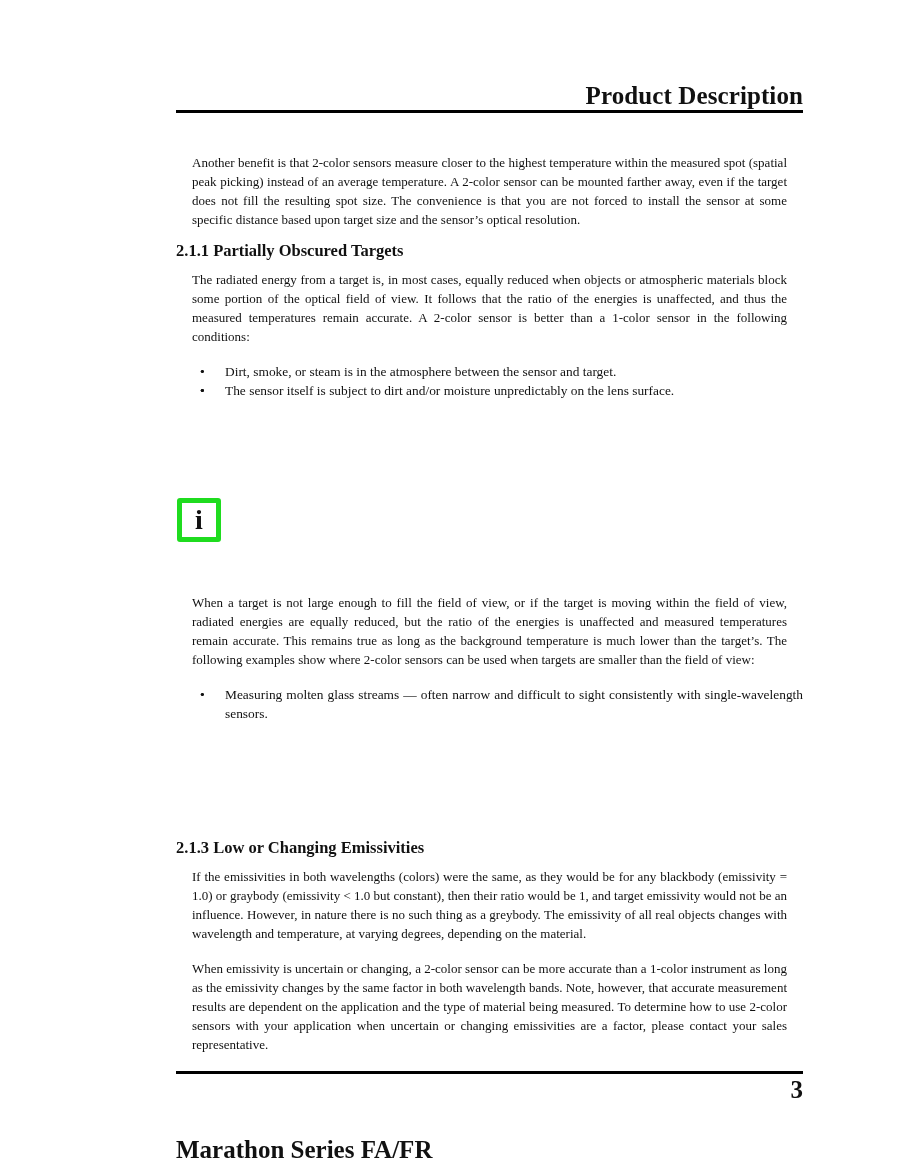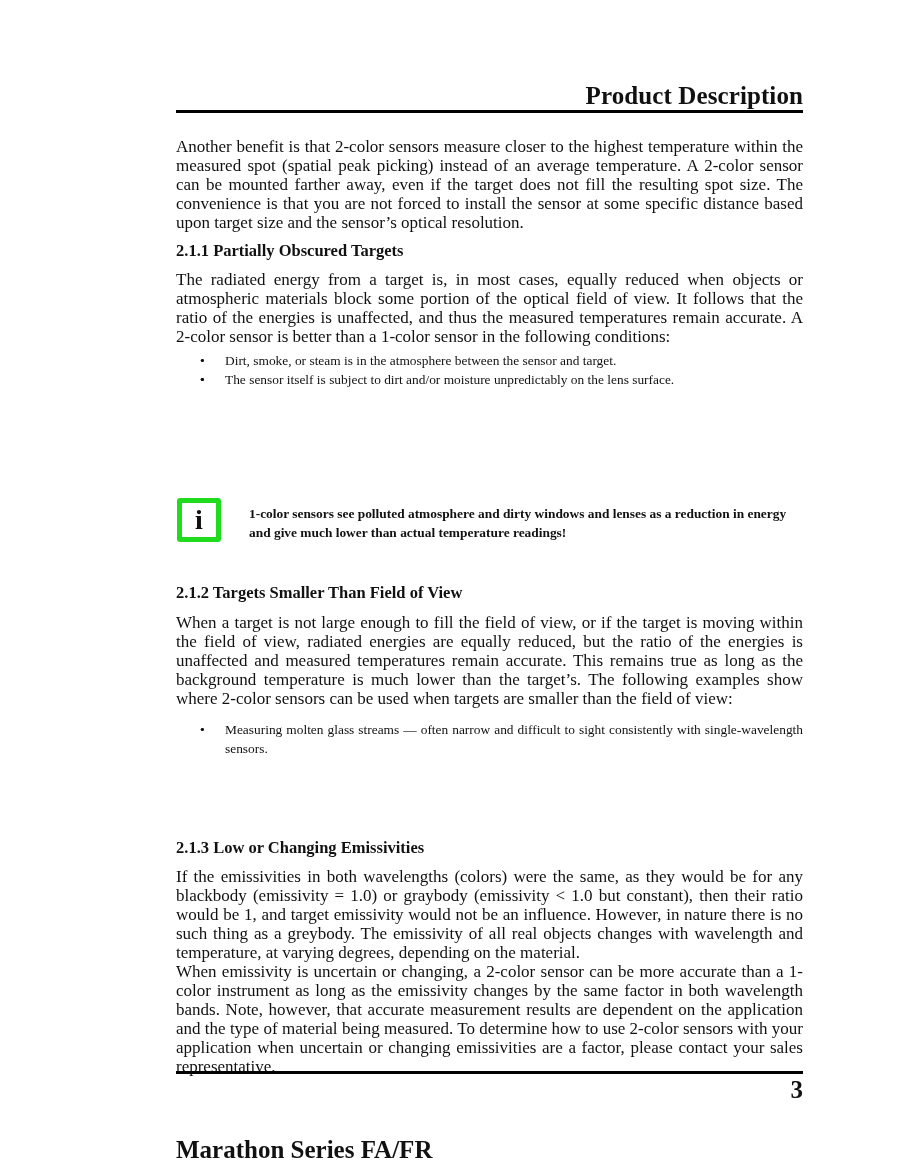--- a/index.html
+++ b/index.html
@@ -2,21 +2,21 @@
 <html><head>
 <meta charset="utf-8">
 <style>
   html, body { margin: 0; padding: 0; background: #ffffff; }
   body { width: 900px; height: 1165px; position: relative; overflow: hidden;
          font-family: "Liberation Serif", "DejaVu Serif", serif; color: #111; }
   .page { position: absolute; left: 176px; top: 0; width: 627px; }
   .header-title { position: absolute; top: 82px; right: 0; font-size: 25px; font-weight: bold;
                   letter-spacing: 0.1px; line-height: 28px; }
   .header-rule { position: absolute; top: 110px; left: 0; width: 627px; height: 3px; background: #000; }
-  .p { font-size: 17px; line-height: 19px; text-align: justify; margin: 0; }
+  .p { font-size: 13px; line-height: 19px; text-align: justify; margin: 16px; }
   .h2 { font-size: 16.5px; font-weight: bold; margin: 0; line-height: 20px; }
   .block { position: absolute; left: 0; width: 627px; }
   ul.bullets { list-style: none; margin: 0; padding: 0; }
   ul.bullets li { position: relative; padding-left: 49px; font-size: 13.4px; line-height: 19px; text-align: justify; }
   ul.bullets li .dot { position: absolute; left: 24px; top: 0; }
   .note { position: absolute; left: 0; top: 496px; width: 627px; height: 50px; }
   .note-icon { position: absolute; left: 1px; top: 2px; width: 34px; height: 34px; border: 5px solid #1fdc1f;
                border-radius: 3px; background: #fff; display: flex; align-items: center; justify-content: center;
                font-size: 28px; font-weight: bold; font-family: "Liberation Serif", serif; }
   .note-text { position: absolute; left: 73px; top: 8px; width: 554px; font-size: 13.4px; line-height: 19px;
@@ -43,25 +43,23 @@
       <li><span class="dot">•</span></li>
       <li><span class="dot">•</span><span>Dirt, smoke, or steam is in the atmosphere between the sensor and target.</span></li>
       <li><span class="dot">•</span></li>
       <li><span class="dot">•</span></li>
       <li><span class="dot">•</span><span>The sensor itself is subject to dirt and/or moisture unpredictably on the lens surface.</span></li>
     </ul>
   </div>
 
   <div class="note">
     <div class="note-icon" style="border-color: rgb(31, 220, 31);">i</div>
-    <div class="note-text">1-color sensors see polluted atmosphere and dirty windows and lenses as a reduction in energy and give much lower than actual temperature readings!</div>
   </div>
 
   <div class="block" style="top:583px;">
-    <h2 class="h2">2.1.2 Targets Smaller Than Field of View</h2>
     <p class="p" style="margin-top:10px;">When a target is not large enough to fill the field of view, or if the target is moving within the field of view, radiated energies are equally reduced, but the ratio of the energies is unaffected and measured temperatures remain accurate. This remains true as long as the background temperature is much lower than the target’s. The following examples show where 2-color sensors can be used when targets are smaller than the field of view:</p>
     <ul class="bullets" style="margin-top:12px;">
       <li><span class="dot">•</span></li>
       <li><span class="dot">•</span><span>Measuring molten glass streams — often narrow and difficult to sight consistently with single-wavelength sensors.</span></li>
     </ul>
   </div>
 
   <div class="block" style="top:838px;">
     <h2 class="h2">2.1.3 Low or Changing Emissivities</h2>
     <p class="p" style="margin-top:9px;">If the emissivities in both wavelengths (colors) were the same, as they would be for any blackbody (emissivity = 1.0) or graybody (emissivity &lt; 1.0 but constant), then their ratio would be 1, and target emissivity would not be an influence. However, in nature there is no such thing as a greybody. The emissivity of all real objects changes with wavelength and temperature, at varying degrees, depending on the material.</p>

